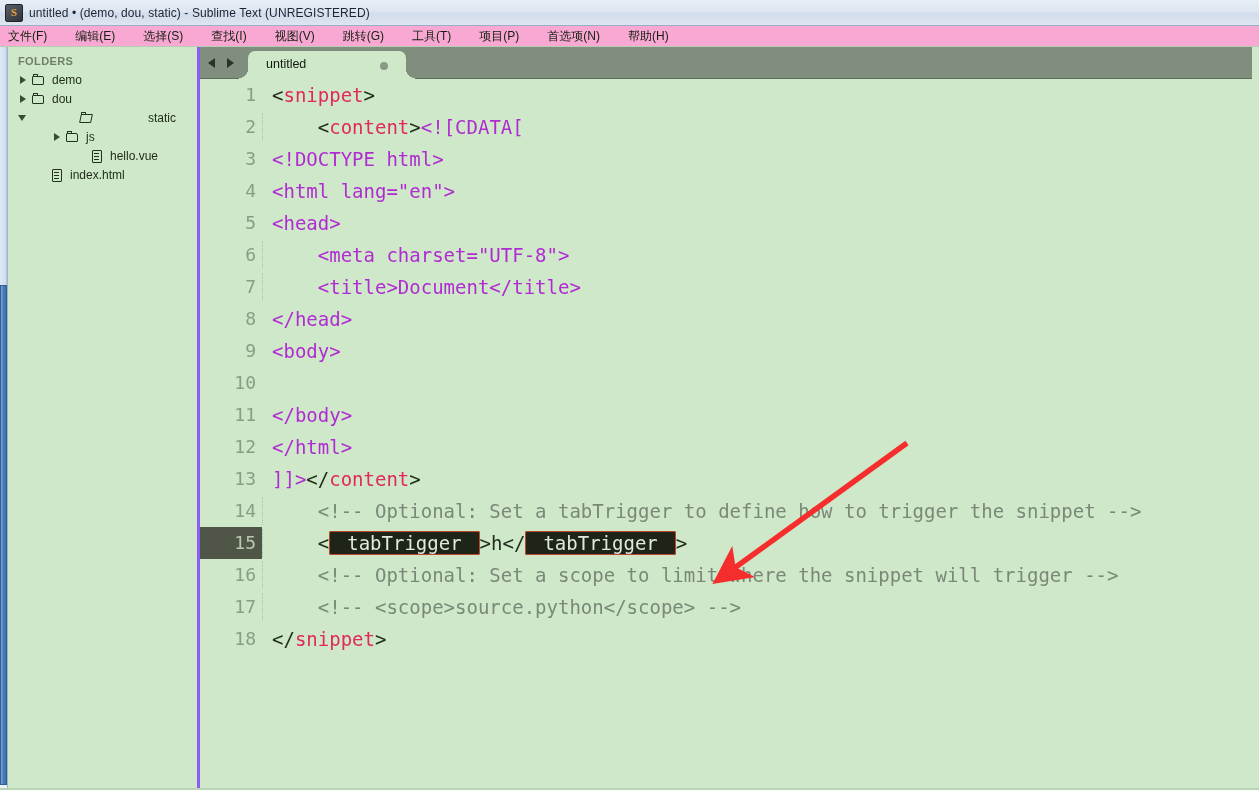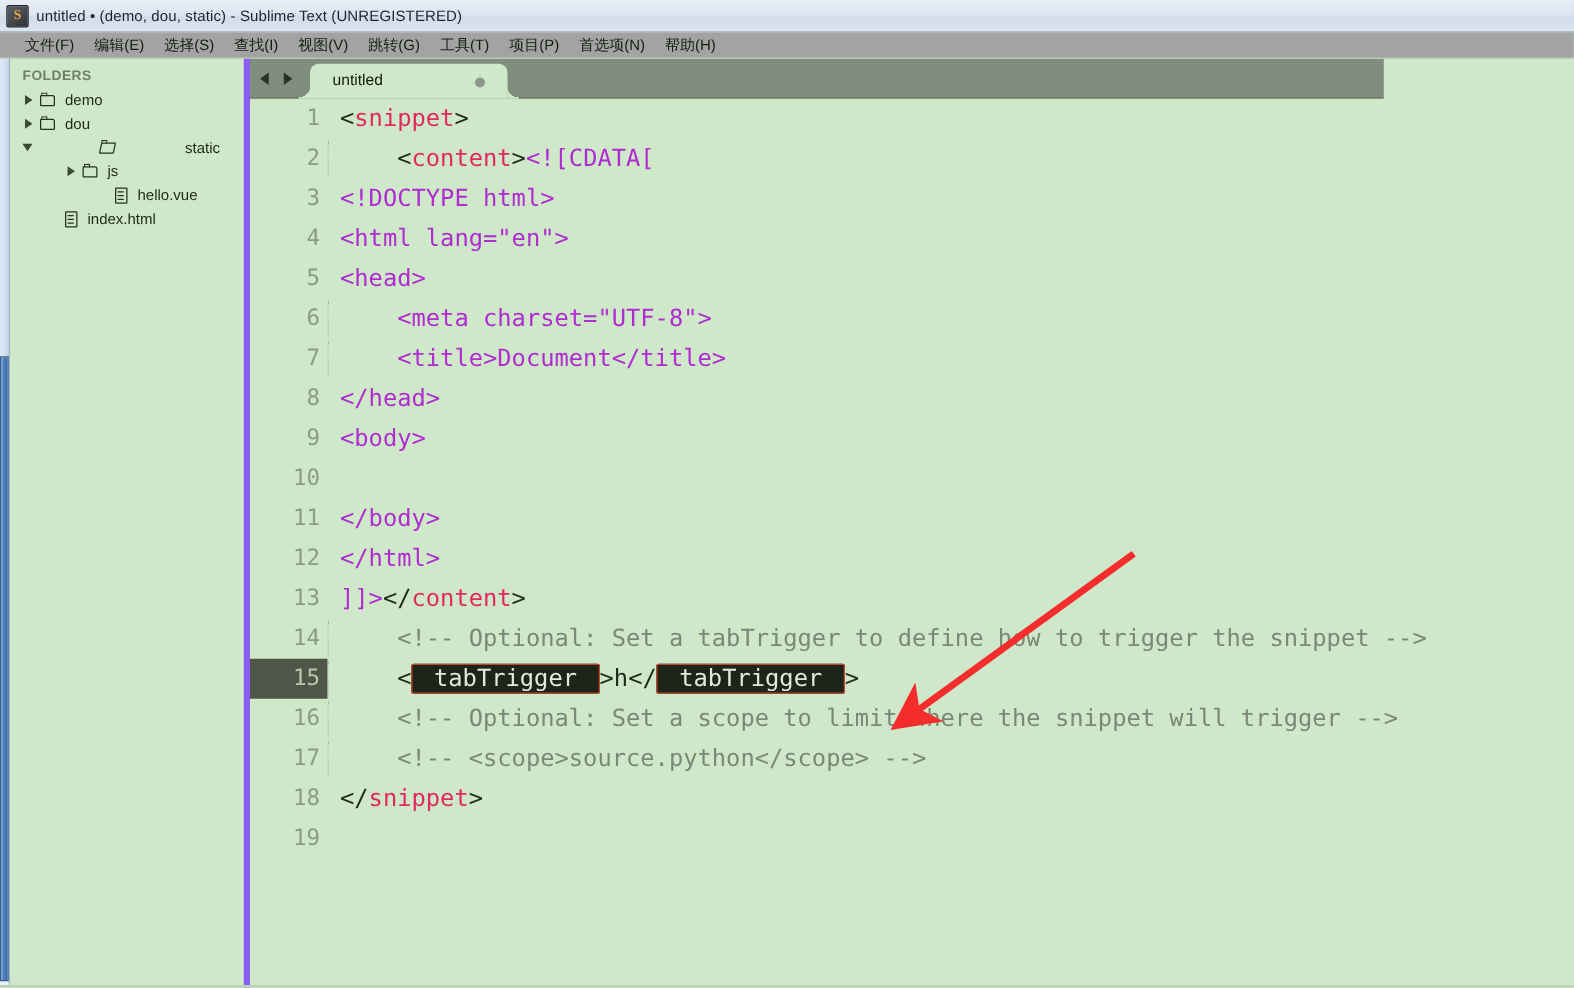--- a/index.html
+++ b/index.html
@@ -28,24 +28,25 @@
     font-family:"Liberation Serif", serif;
     font-size:11px;line-height:11px;color:#f0a33c;font-weight:700;
   }
   .title-text{
     font-size:12px;color:#1b2430;letter-spacing:.1px;white-space:nowrap;
   }
 
   
   .menubar{
     position:absolute;left:0;top:26px;width:1259px;height:21px;
-    background:#a3a3a3;
+    background:#f9a8d4;
     border-bottom:1px solid #b7cdb1;
     display:flex;align-items:center;box-sizing:border-box;
-    padding-left:12px;
+    padding-left:0;
+    gap:12px;
   }
   .menu-item{
     font-size:12px;color:#14200f;padding:0 8px;white-space:nowrap;
     line-height:20px;cursor:default;
   }
 
   
   .winscroll{
     position:absolute;left:0;top:47px;width:8px;height:743px;
     background:#edf2f9;border-right:1px solid #9db4cd;box-sizing:border-box;
@@ -58,21 +59,21 @@
   .winscroll .thumb-top{
     position:absolute;left:0;top:0;width:7px;height:238px;
     background:linear-gradient(to right,#dfe9f5,#cddcee);
     border-right:1px solid #b6c8dc;box-sizing:border-box;
   }
 
   
   .sidebar{
     position:absolute;left:8px;top:47px;width:192px;height:743px;
     background:#cfe8c9;box-sizing:border-box;
-    border-right:5px solid #8b5cf6;
+    border-right:3px solid #8b5cf6;
     overflow:hidden;
   }
   .folders-head{
     font-size:11px;font-weight:700;color:#6f7f6a;letter-spacing:.4px;
     padding:8px 0 4px 10px;
   }
   .tree-row{
     display:flex;align-items:center;height:19px;padding-left:10px;
     font-size:12px;color:#1d2a18;white-space:nowrap;cursor:default;
   }
@@ -115,21 +116,21 @@
     background:#23301f;box-shadow:0 3px 0 #23301f,0 6px 0 #23301f;
   }
   .tree-label{line-height:19px;}
 
   
   .editor-wrap{
     position:absolute;left:200px;top:47px;width:1059px;height:743px;
     background:#cfe8c9;overflow:hidden;
   }
   .tabstrip{
-    position:absolute;left:0;top:0;width:907px;height:32px;
+    position:absolute;left:0;top:0;width:1052px;height:32px;
     background:#808f7d;border-bottom:1px solid #5f6d5d;box-sizing:border-box;
   }
   .tab-navs{
     position:absolute;left:6px;top:0;height:32px;display:flex;align-items:center;gap:6px;
   }
   .nav-arrow{width:12px;height:12px;position:relative;cursor:default;}
   .nav-arrow.left::before{
     content:"";position:absolute;left:2px;top:1px;
     border-right:7px solid #2a332a;border-top:5px solid transparent;border-bottom:5px solid transparent;
   }
@@ -353,24 +354,20 @@
           <div class="content indent"><span class="comment">    &lt;!-- Optional: Set a scope to limit where the snippet will trigger --&gt;</span></div>
         </div>
         <div class="line">
           <div class="gutter">17</div>
           <div class="content indent"><span class="comment">    &lt;!-- &lt;scope&gt;source.python&lt;/scope&gt; --&gt;</span></div>
         </div>
         <div class="line">
           <div class="gutter">18</div>
           <div class="content"><span class="punct">&lt;/</span><span class="tagname">snippet</span><span class="punct">&gt;</span></div>
         </div>
-        <div class="line">
-          <div class="gutter">19</div>
-          <div class="content"><span class="plain"></span></div>
-        </div>
       </div>
   </div>
 
   <svg class="annot" viewBox="0 0 1259 790" xmlns="http://www.w3.org/2000/svg">
     <defs>
       <marker id="ah" markerWidth="7" markerHeight="7" refX="3.2" refY="3.5" orient="auto">
         <path d="M0,0 L7,3.5 L0,7 L1.8,3.5 Z" fill="#f52d2d"></path>
       </marker>
     </defs>
     <line id="arrowline" x1="907" y1="443" x2="729.3352586894925" y2="571.7834368229604" stroke="#f52d2d" stroke-width="5.5" marker-end="url(#ah)"></line>

